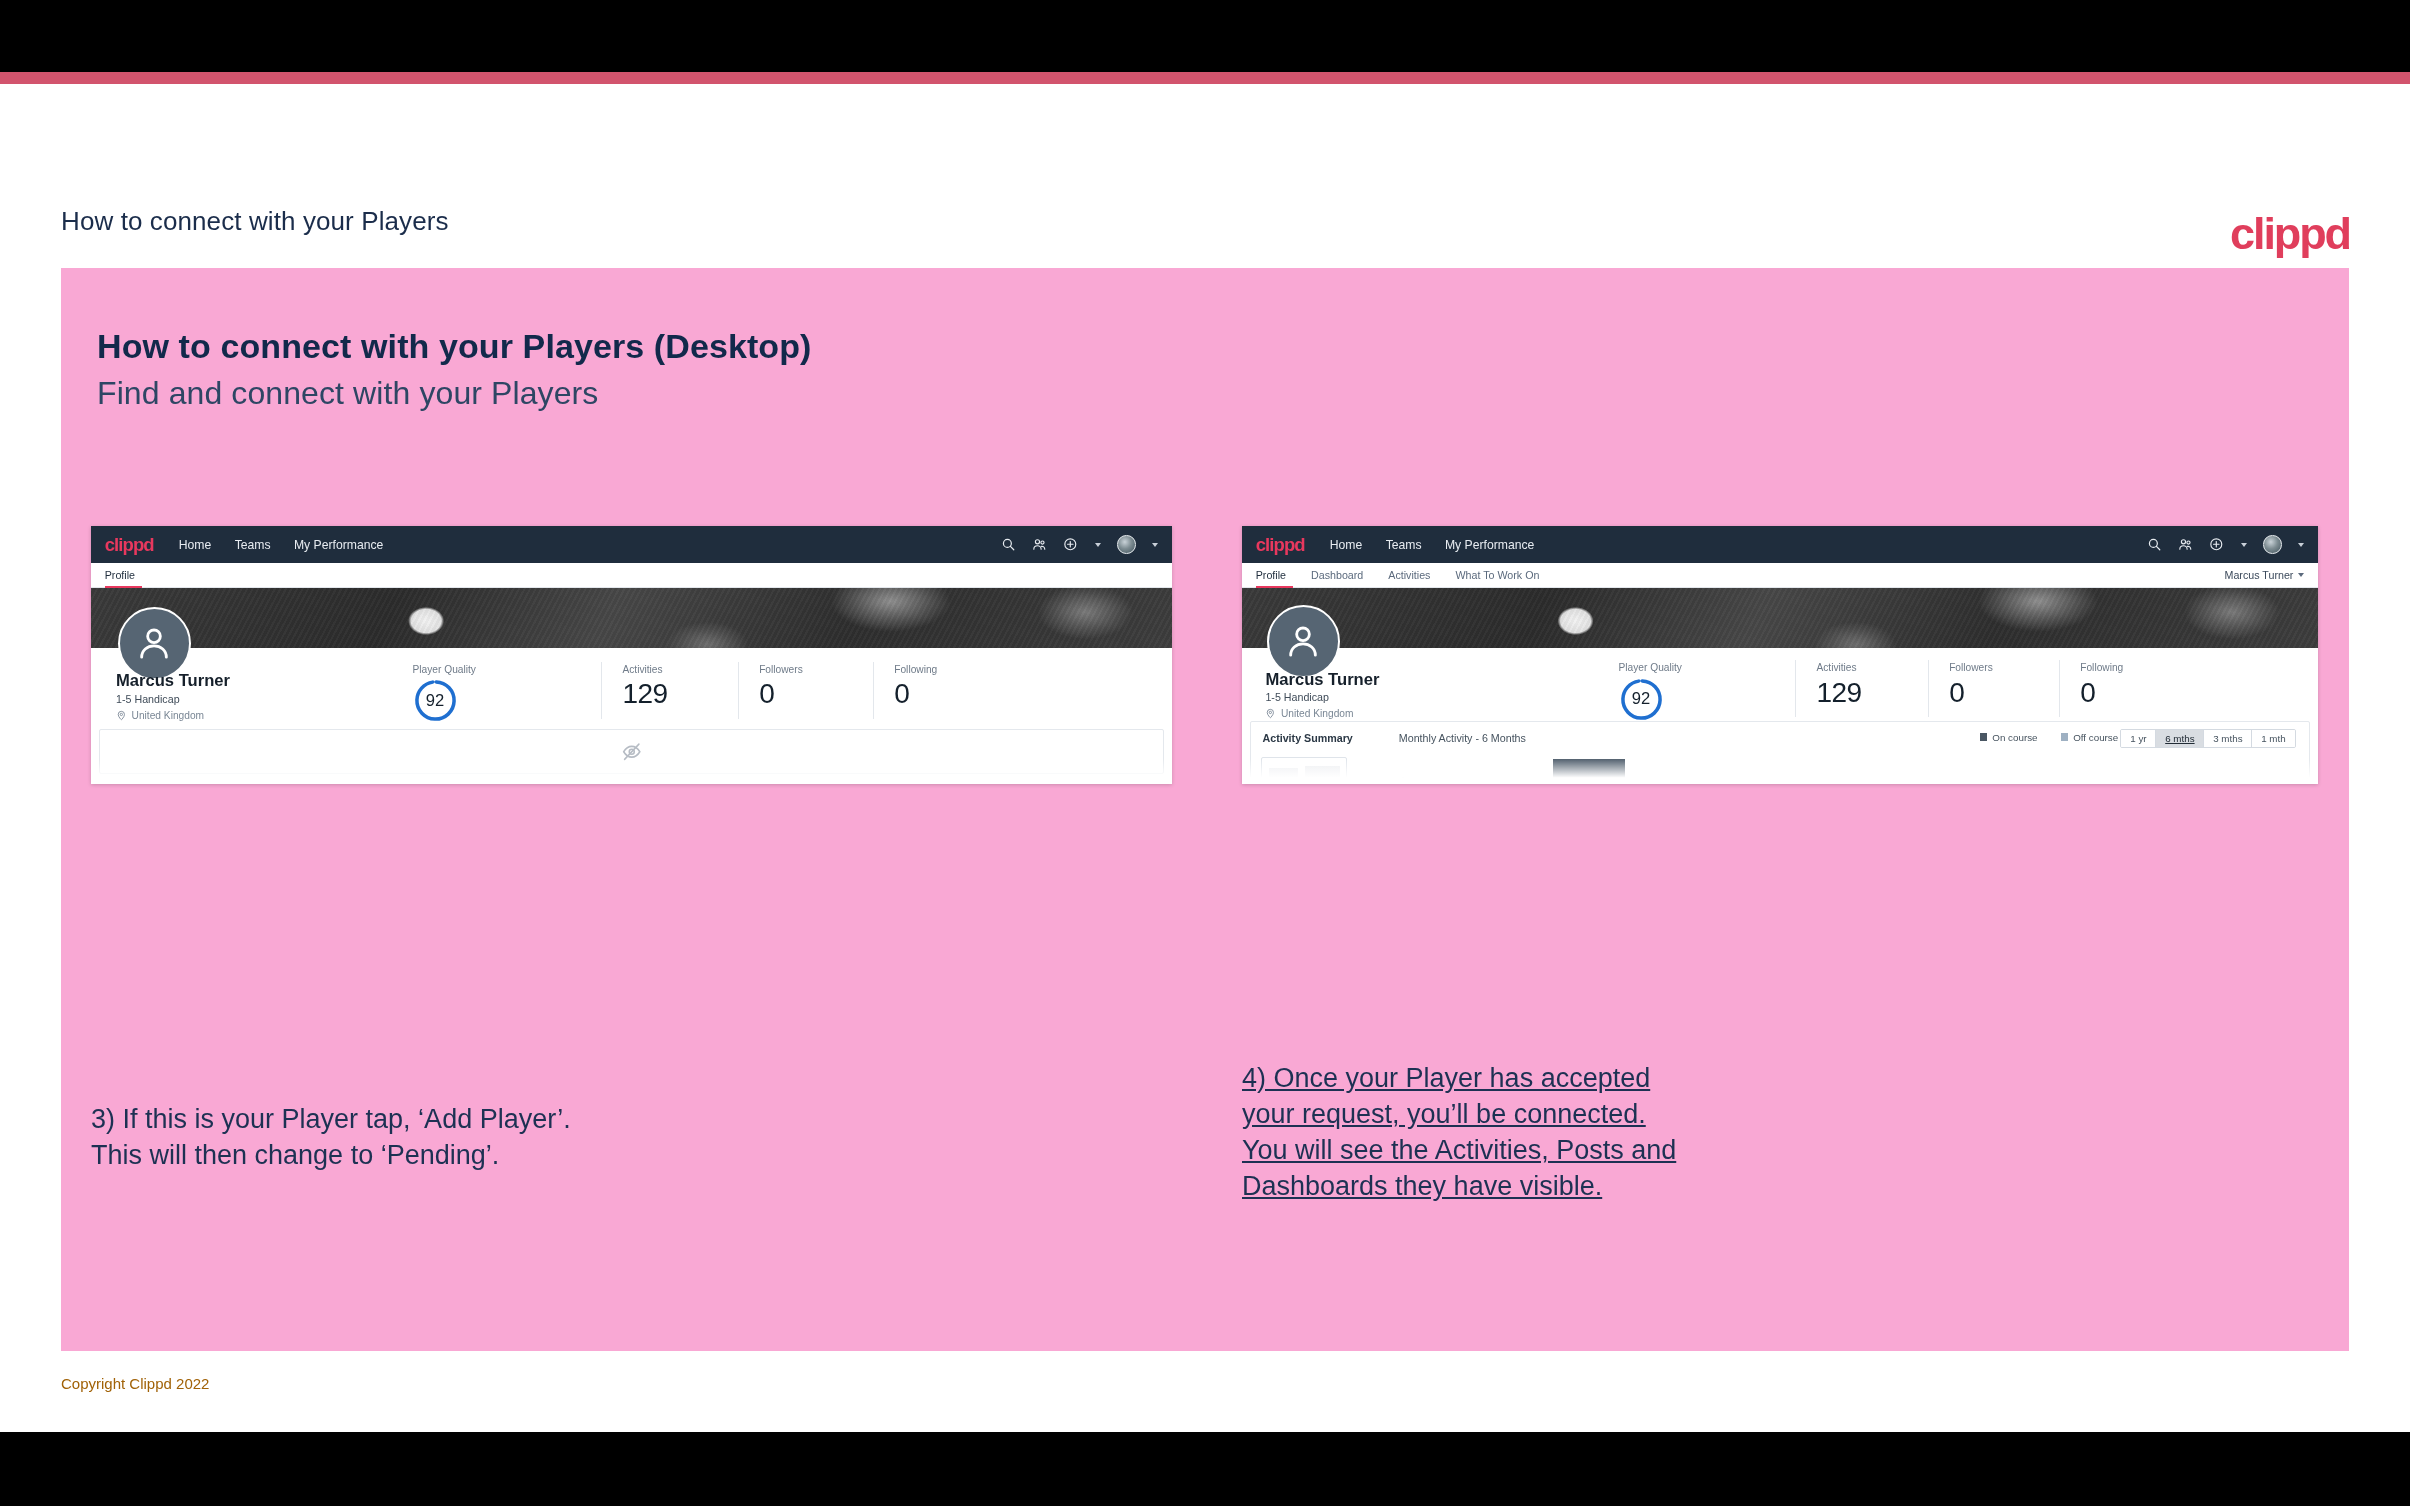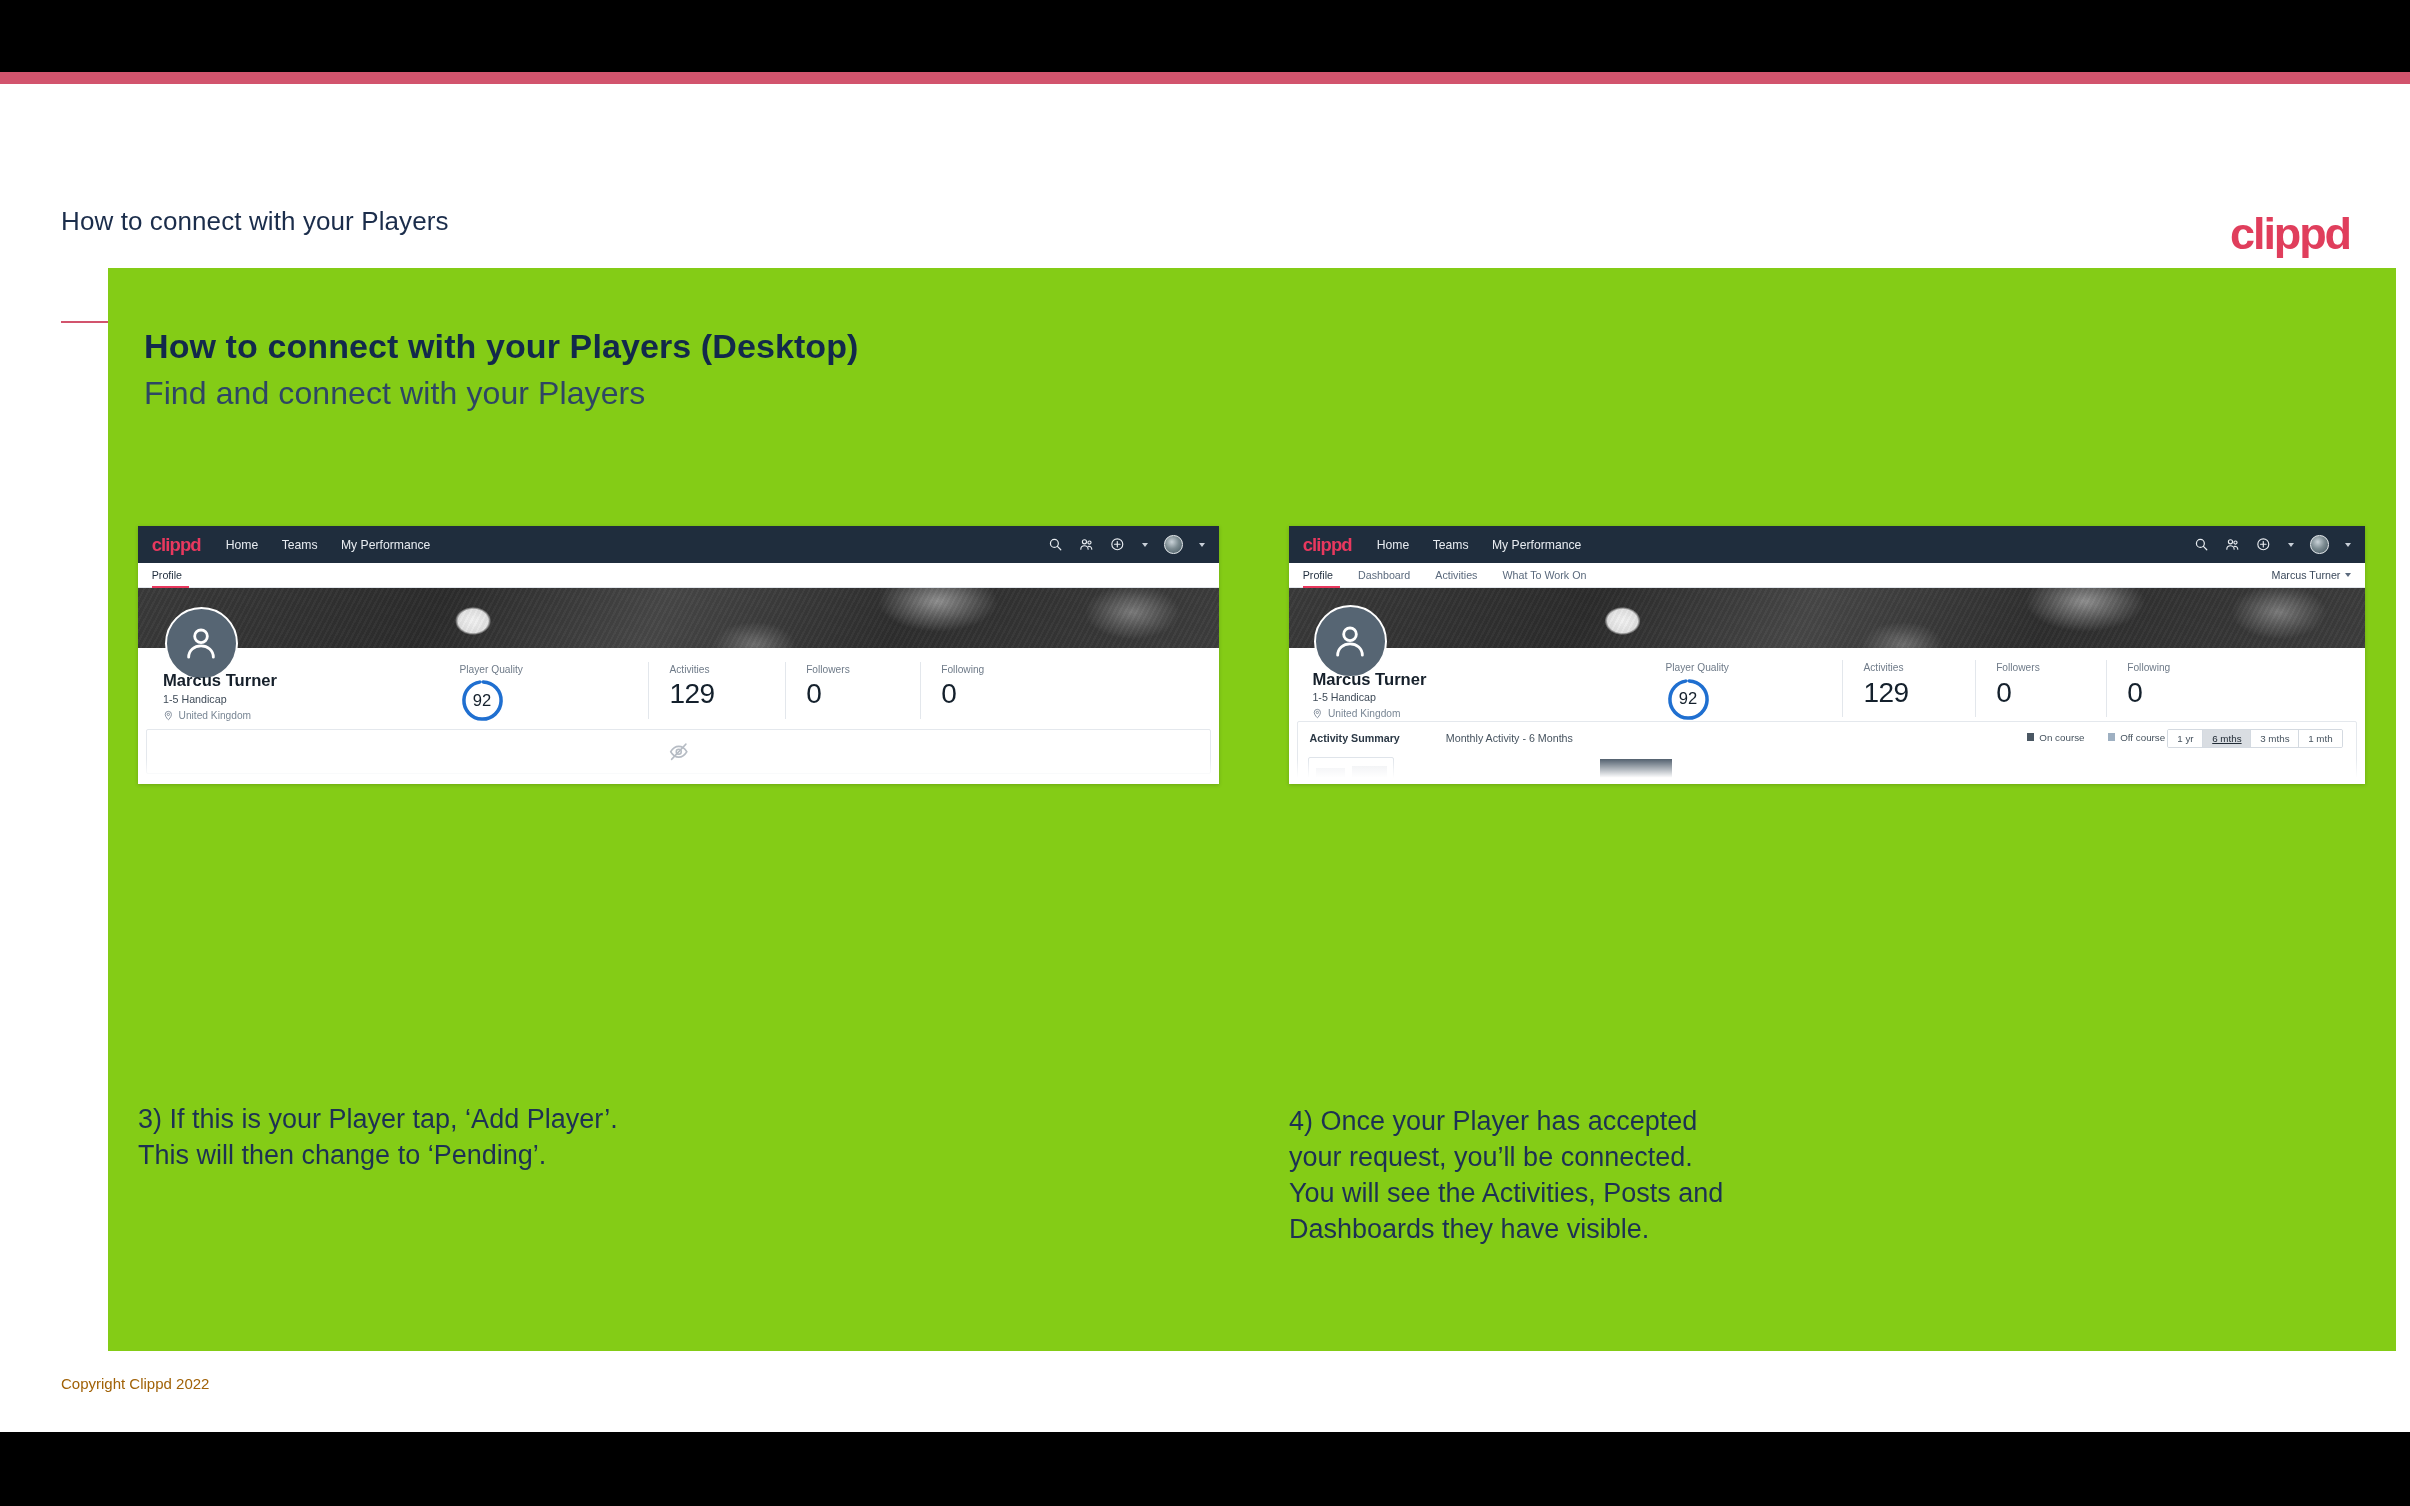--- a/index.html
+++ b/index.html
@@ -27,22 +27,21 @@
     font-size:45px; font-weight:bold; color:#e03e5c;
     letter-spacing:-2.1px; line-height:1;
   }
   .header-rule {
     position:absolute; left:61px; top:237px; width:2288px; height:2px; background:#d2546d;
   }
 
   
   .panel {
     position:absolute; left:61px; top:268px; width:2288px; height:1083px;
-    background:#84cc16;
-    margin-left:47px;
+    background:#f9a8d4;
   }
   .panel-title {
     position:absolute; left:36px; top:59px;
     font-size:34px; font-weight:bold; color:#12294b; letter-spacing:0.1px;
   }
   .panel-subtitle {
     position:absolute; left:36px; top:107px;
     font-size:32px; color:#2e4664; letter-spacing:0.1px;
   }
 
@@ -183,21 +182,21 @@
     position:absolute; left:0; right:0; bottom:0; height:25px;
     background:linear-gradient(to bottom, rgba(255,255,255,0), #ffffff 75%);
     pointer-events:none;
   }
 
   
   .caption {
     position:absolute; font-size:27px; line-height:1.33; color:#1d3153;
   }
   .cap-left  { left:30px;  top:834px; width:1034px; }
-  .cap-right { left:1181px;top:836px; width:1034px; }
+  .cap-right { left:1181px;top:793px; width:1034px;text-decoration:underline; }
 
   
   .footer {
     position:absolute; left:61px; top:1375px;
     font-size:15px; color:#a16207;
   }
 </style>
 </head>
 <body>
 

